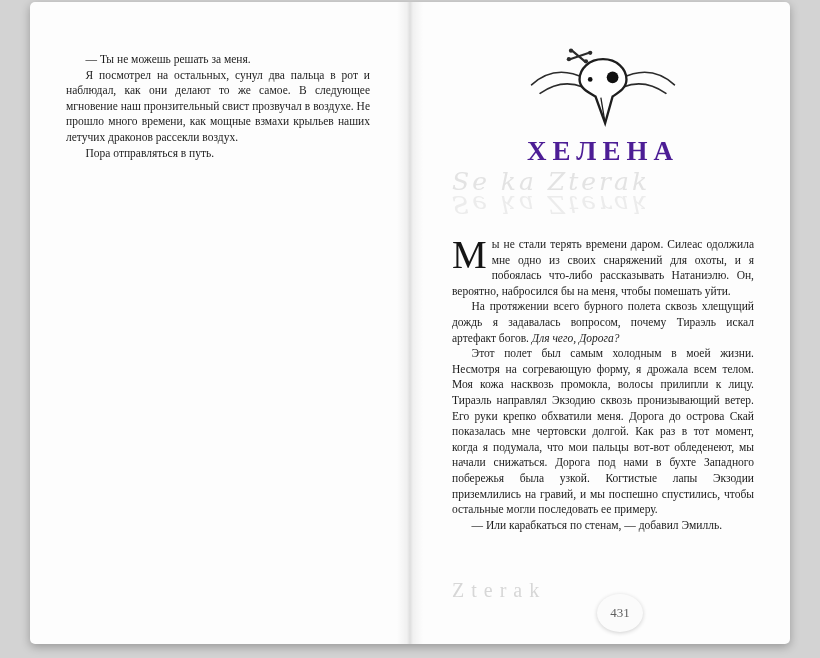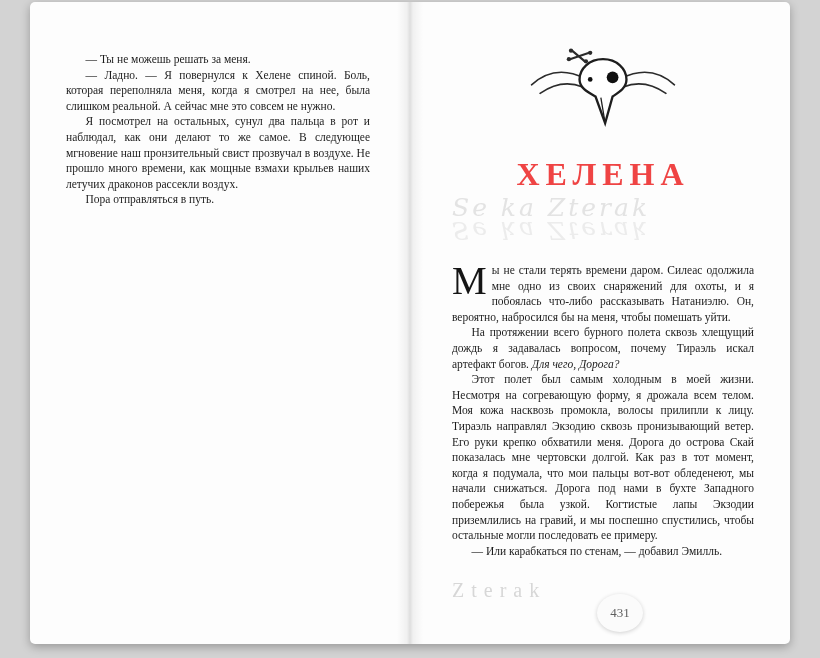--- a/index.html
+++ b/index.html
@@ -57,26 +57,26 @@
     position: absolute;
     left: 42px; top: 0;
     width: 302px; height: 100%;
   }
   .ornament {
     margin: 42px auto 0 auto;
     width: 170px;
     text-align: center;
   }
   .chapter-title {
-    margin-top: 20px;
+    margin-top: 0;
     text-align: center;
-    font-size: 32px;
+    font-size: 27px;
     font-weight: bold;
     letter-spacing: 6px;
-    color: #ef4444;
+    color: #4c1d95;
     font-family: "Liberation Serif", serif;
   }
   .ghost {
     position: relative;
     height: 62px;
     margin-top: 0px;
     font-family: "DejaVu Serif", serif;
     font-style: italic;
     color: #e3e3e3;
     overflow: hidden;
@@ -131,21 +131,20 @@
 </style>
 </head>
 <body>
 
 <div class="stage">
   <div class="spread">
 
     <div class="page">
       <div class="text-col left-col">
         <p class="para">— Ты не можешь решать за меня.</p>
-        <p class="para">— Ладно. — Я повернулся к Хелене спиной. Боль, которая переполняла меня, когда я смотрел на нее, была слишком реальной. А сейчас мне это совсем не нужно.</p>
         <p class="para">Я посмотрел на остальных, сунул два пальца в рот и наблюдал, как они делают то же самое. В следующее мгновение наш пронзительный свист прозвучал в воздухе. Не прошло много времени, как мощные взмахи крыльев наших летучих драконов рассекли воздух.</p>
         <p class="para">Пора отправляться в путь.</p>
       </div>
     </div>
 
     <div class="page">
       <div class="right-inner">
 
         <div class="ornament">
           <svg viewBox="0 0 150 82" width="160" height="88">

